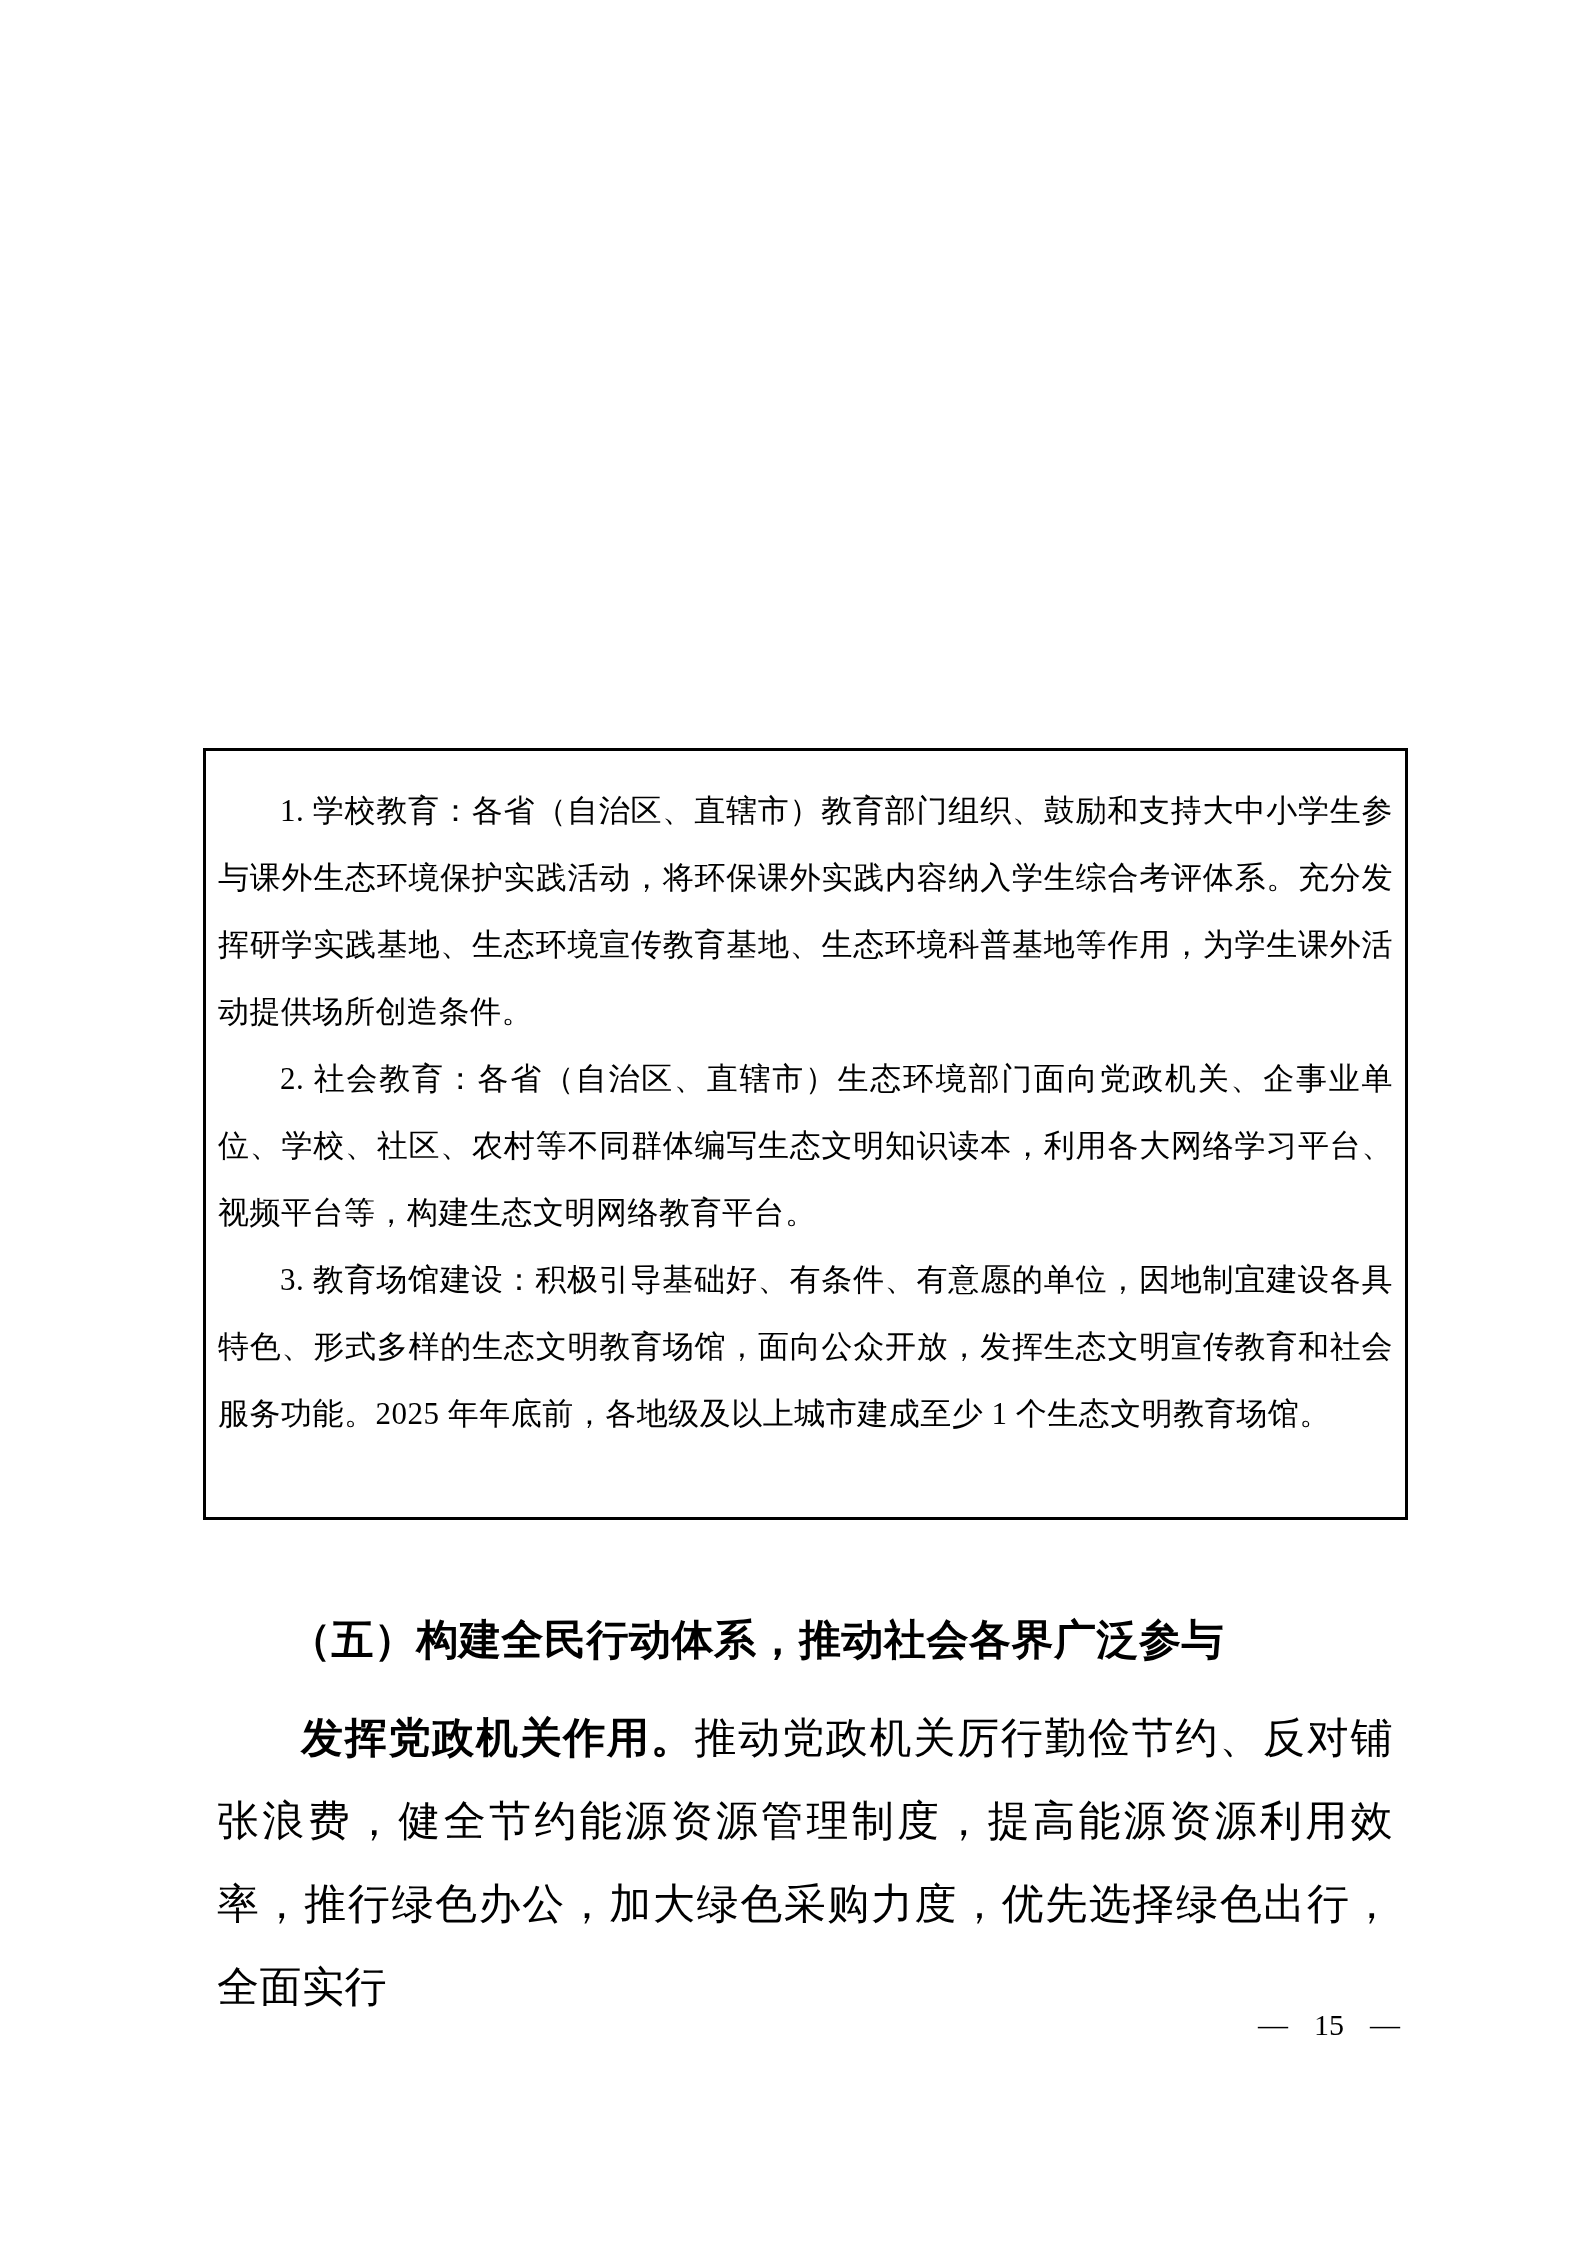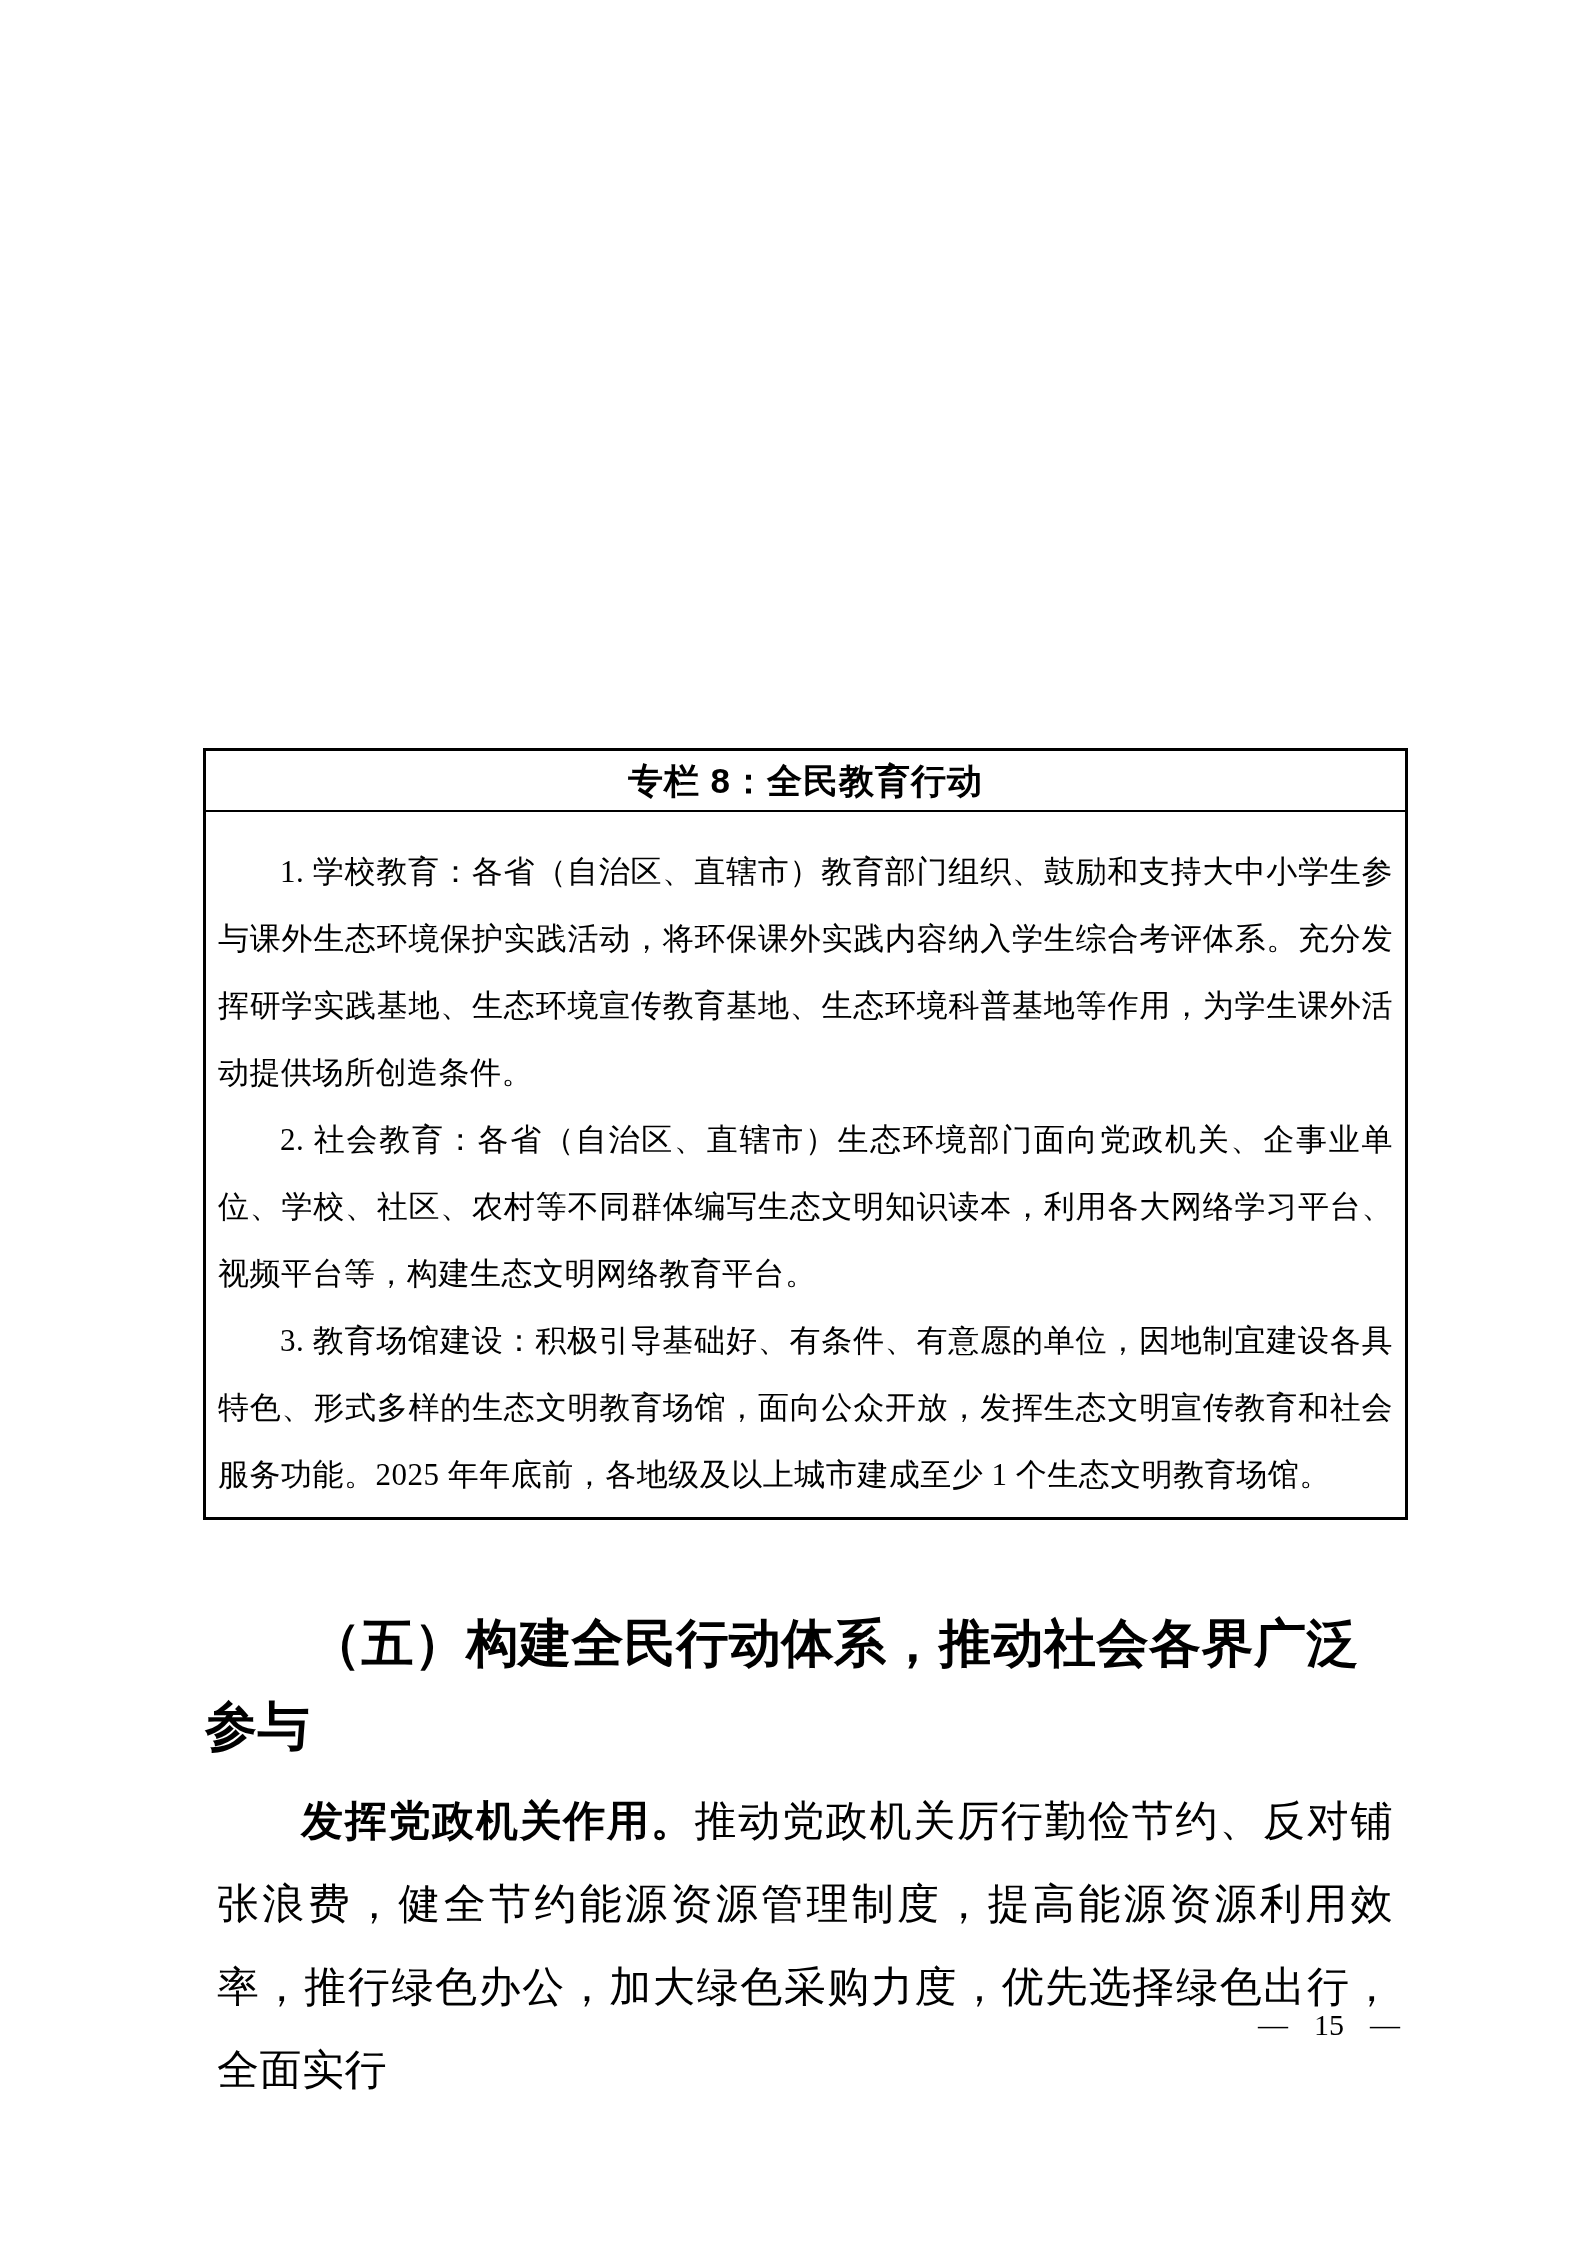--- a/index.html
+++ b/index.html
@@ -61,25 +61,26 @@
     letter-spacing: 0.5px;
   }
   .section-block {
     position: absolute;
     left: 205px;
     top: 1602px;
     width: 1200px;
   }
   .section-heading {
     margin: 0;
-    font-size: 52px;
+    font-size: 42px;
     line-height: 83px;
     font-weight: bold;
     text-indent: 2em;
     letter-spacing: 0.5px;
+    font-family: Liberation Mono, monospace;
   }
   .section-para {
     margin: 12px;
     font-size: 42px;
     line-height: 83px;
     text-align: justify;
     text-justify: inter-character;
     text-indent: 2em;
     letter-spacing: 0.5px;
   }
@@ -98,23 +99,20 @@
   .footer span { display: inline-block; }
   .footer .num { margin: 0 26px; }
 </style>
 </head>
 <body>
 
 <div class="page">
 
 
   <div class="callout">
-    <div class="callout-header">
-      <span>专栏 8：全民教育行动</span>
-    </div>
     <div class="callout-body">
       <p class="callout-item">1. 学校教育：各省（自治区、直辖市）教育部门组织、鼓励和支持大中小学生参与课外生态环境保护实践活动，将环保课外实践内容纳入学生综合考评体系。充分发挥研学实践基地、生态环境宣传教育基地、生态环境科普基地等作用，为学生课外活动提供场所创造条件。</p>
       <p class="callout-item">2. 社会教育：各省（自治区、直辖市）生态环境部门面向党政机关、企事业单位、学校、社区、农村等不同群体编写生态文明知识读本，利用各大网络学习平台、视频平台等，构建生态文明网络教育平台。</p>
       <p class="callout-item">3. 教育场馆建设：积极引导基础好、有条件、有意愿的单位，因地制宜建设各具特色、形式多样的生态文明教育场馆，面向公众开放，发挥生态文明宣传教育和社会服务功能。2025 年年底前，各地级及以上城市建成至少 1 个生态文明教育场馆。</p>
     </div>
   </div>
 
   <div class="section-block">
     <p class="section-heading">（五）构建全民行动体系，推动社会各界广泛参与</p>
     <p class="section-para"><span class="lead">发挥党政机关作用。</span><span>推动党政机关厉行勤俭节约、反对铺张浪费，健全节约能源资源管理制度，提高能源资源利用效率，推行绿色办公，加大绿色采购力度，优先选择绿色出行，全面实行</span></p>

